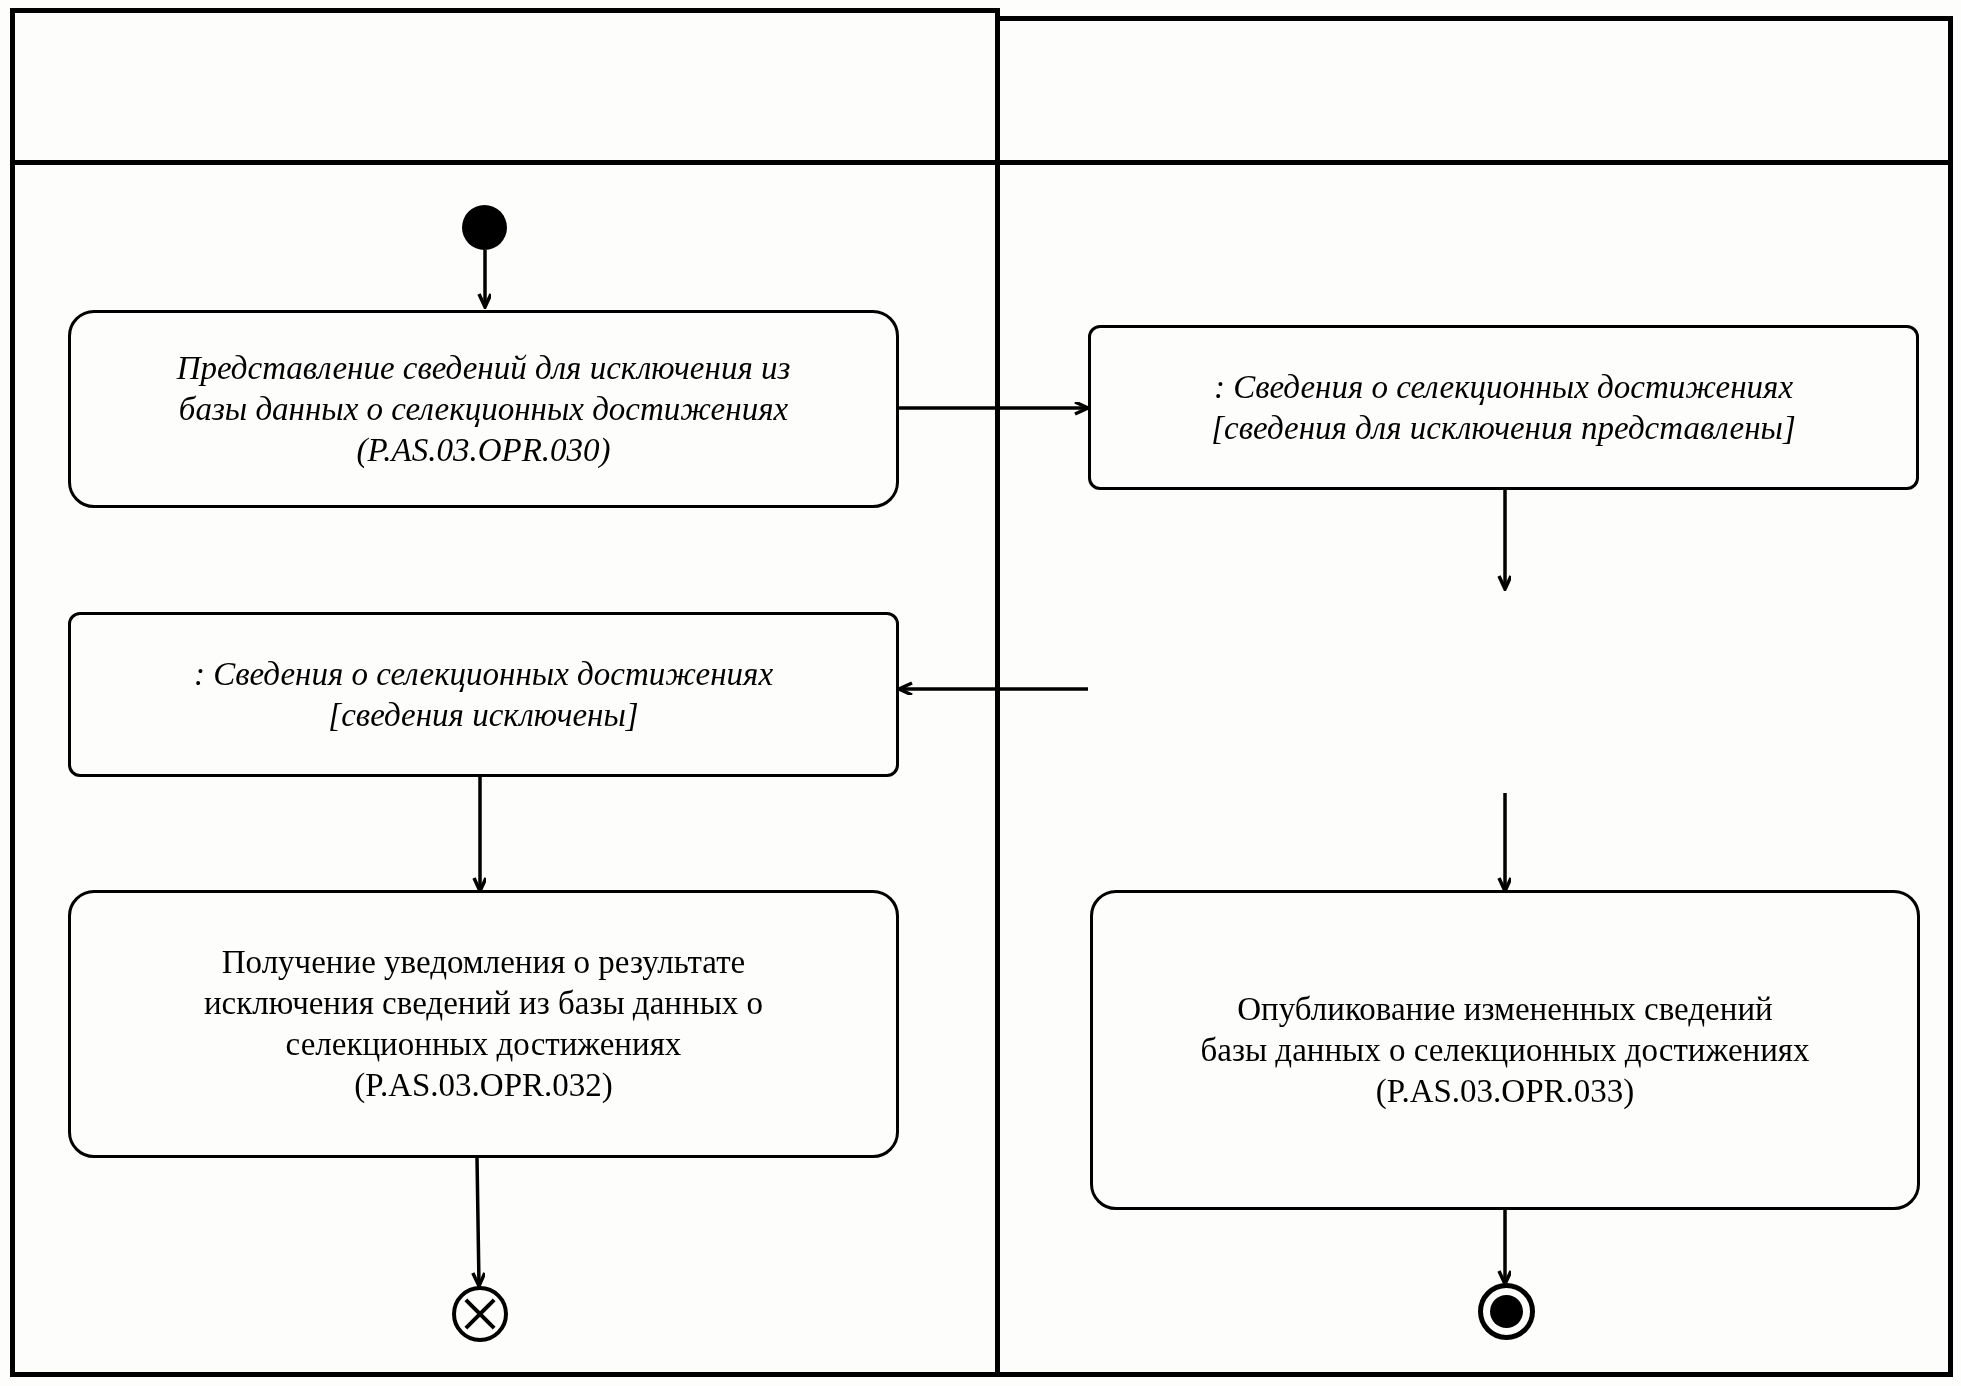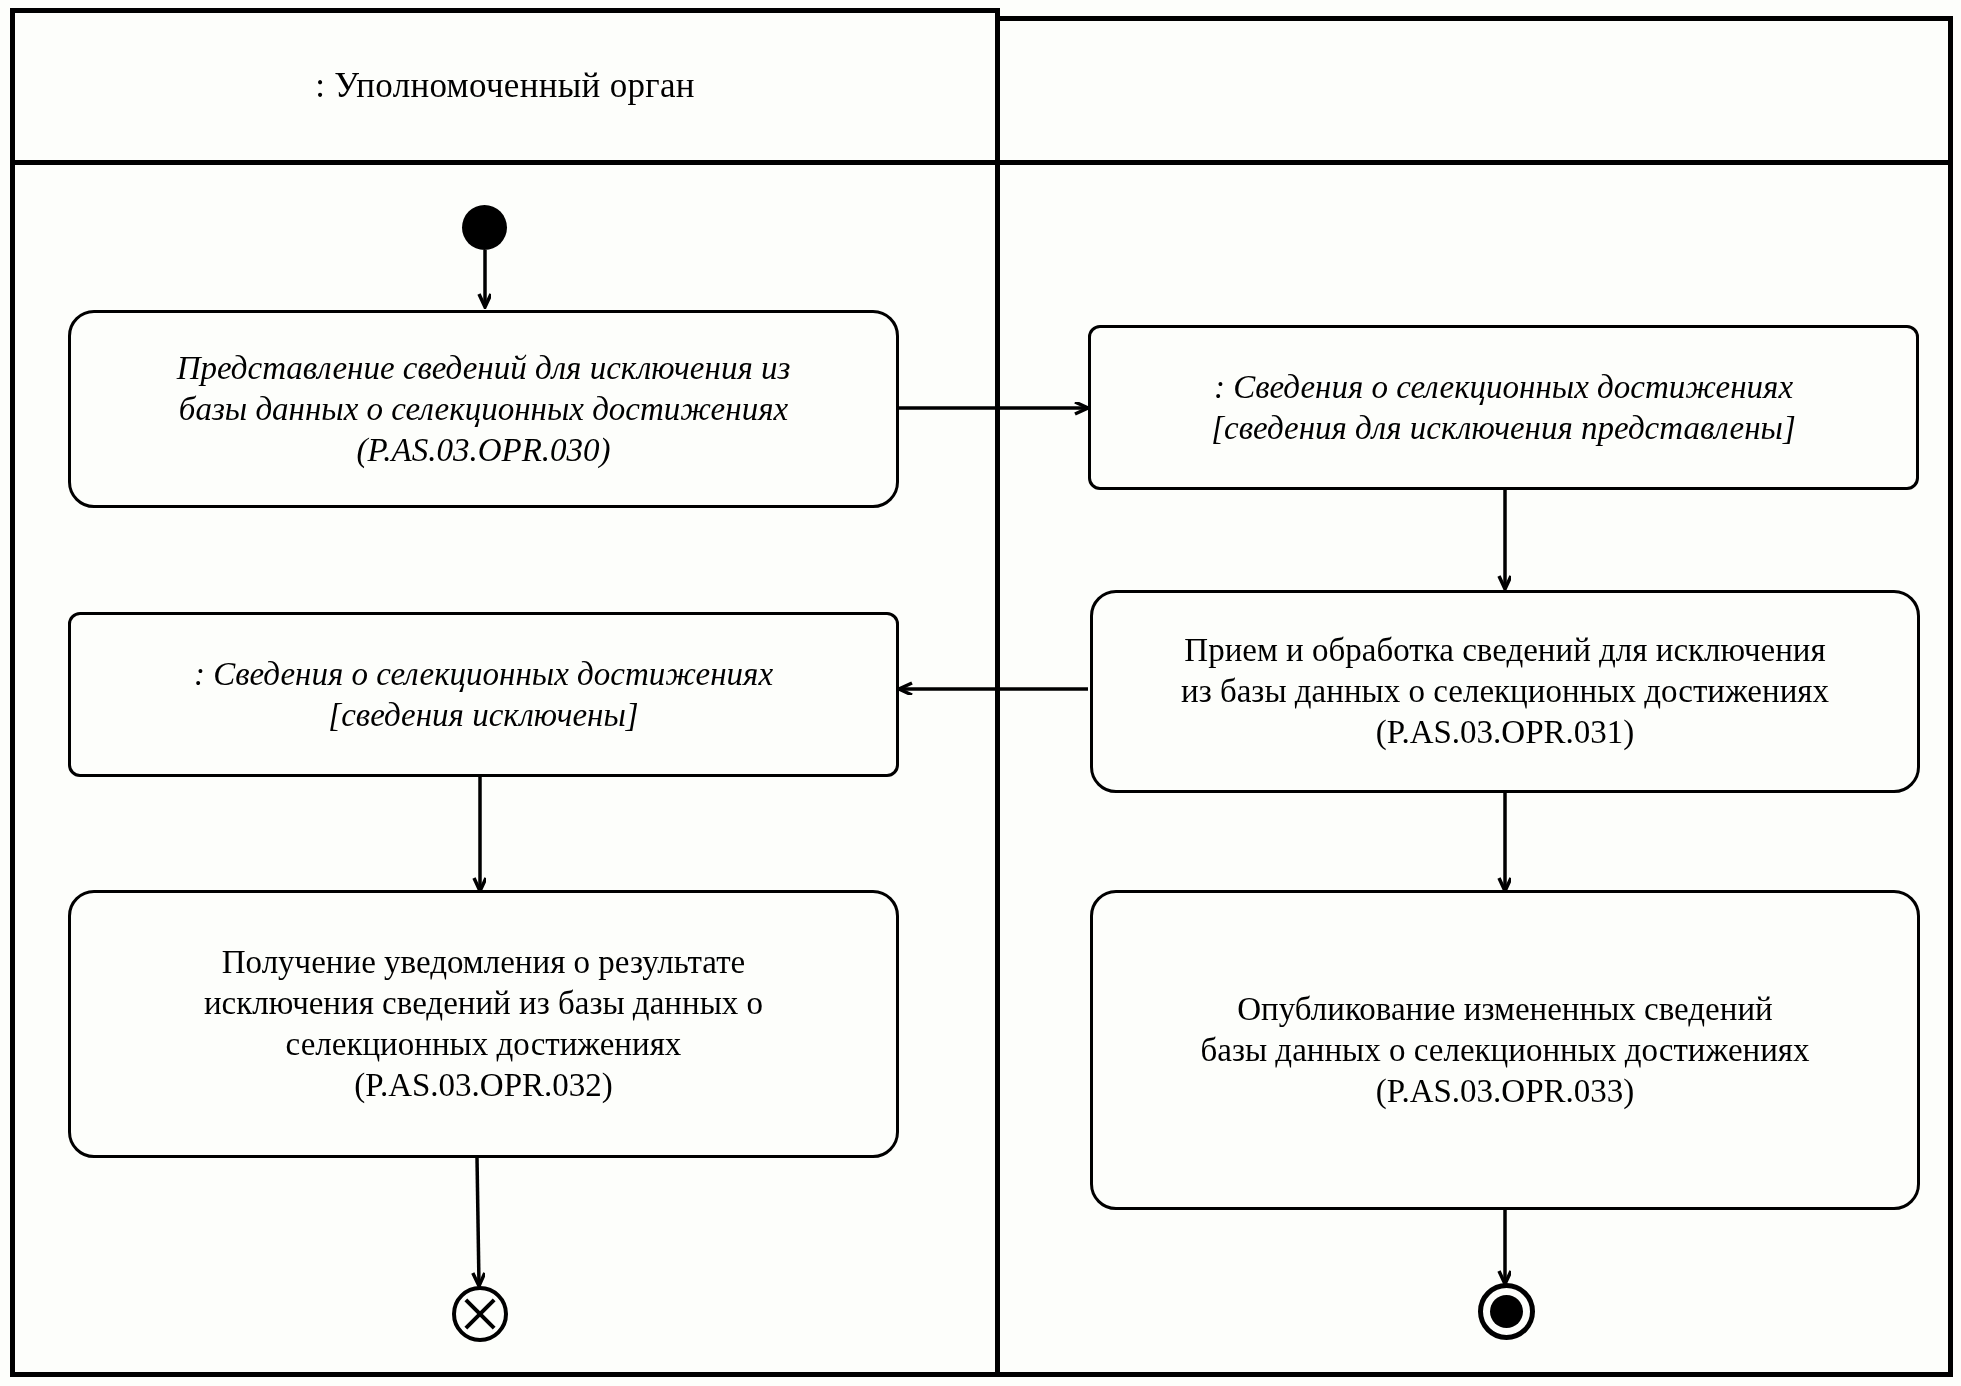--- a/index.html
+++ b/index.html
@@ -102,21 +102,20 @@
 <div id="canvas">
 
   <div class="frame-border" style="left:10px; top:8px; width:988px; height:5px;"></div>
   <div class="frame-border" style="left:995px; top:16px; width:958px; height:5px;"></div>
   <div class="frame-border" style="left:10px; top:8px; width:5px; height:1369px;"></div>
   <div class="frame-border" style="left:1948px; top:16px; width:5px; height:1361px;"></div>
   <div class="frame-border" style="left:10px; top:1372px; width:1943px; height:5px;"></div>
   <div class="frame-border" style="left:995px; top:8px; width:5px; height:1369px;"></div>
   <div class="frame-border" style="left:10px; top:160px; width:1943px; height:5px;"></div>
 
-  <div class="lane-header-label" style="left:15px; top:65px; width:980px;">: Уполномоченный орган</div>
 
   <svg class="edge-svg" viewBox="0 0 1961 1386" xmlns="http://www.w3.org/2000/svg">
     <defs>
       <marker id="arrowhead" markerWidth="16" markerHeight="16" refX="13" refY="6" orient="auto" markerUnits="userSpaceOnUse">
         <path d="M1,0 L14,6 L1,12" fill="none" stroke="#000" stroke-width="3.5" stroke-linecap="butt" stroke-linejoin="miter"></path>
       </marker>
     </defs>
 
     <g>
       <line x1="485" y1="250" x2="485" y2="306" stroke="#000" stroke-width="3.5" marker-end="url(#arrowhead)"></line>
@@ -166,25 +165,20 @@
     <div class="node-text">Представление сведений для исключения из
 базы данных о селекционных достижениях
 (P.AS.03.OPR.030)</div>
   </div>
 
   <div class="node object" style="left:1088px; top:325px; width:831px; height:165px;">
     <div class="node-text">: Сведения о селекционных достижениях
 [сведения для исключения представлены]</div>
   </div>
 
-  <div class="node activity" style="left:1090px; top:590px; width:830px; height:203px;">
-    <div class="node-text">Прием и обработка сведений для исключения
-из базы данных о селекционных достижениях
-(P.AS.03.OPR.031)</div>
-  </div>
 
   <div class="node object" style="left:68px; top:612px; width:831px; height:165px;">
     <div class="node-text">: Сведения о селекционных достижениях
 [сведения исключены]</div>
   </div>
 
   <div class="node activity" style="left:68px; top:890px; width:831px; height:268px;">
     <div class="node-text">Получение уведомления о результате
 исключения сведений из базы данных о
 селекционных достижениях

